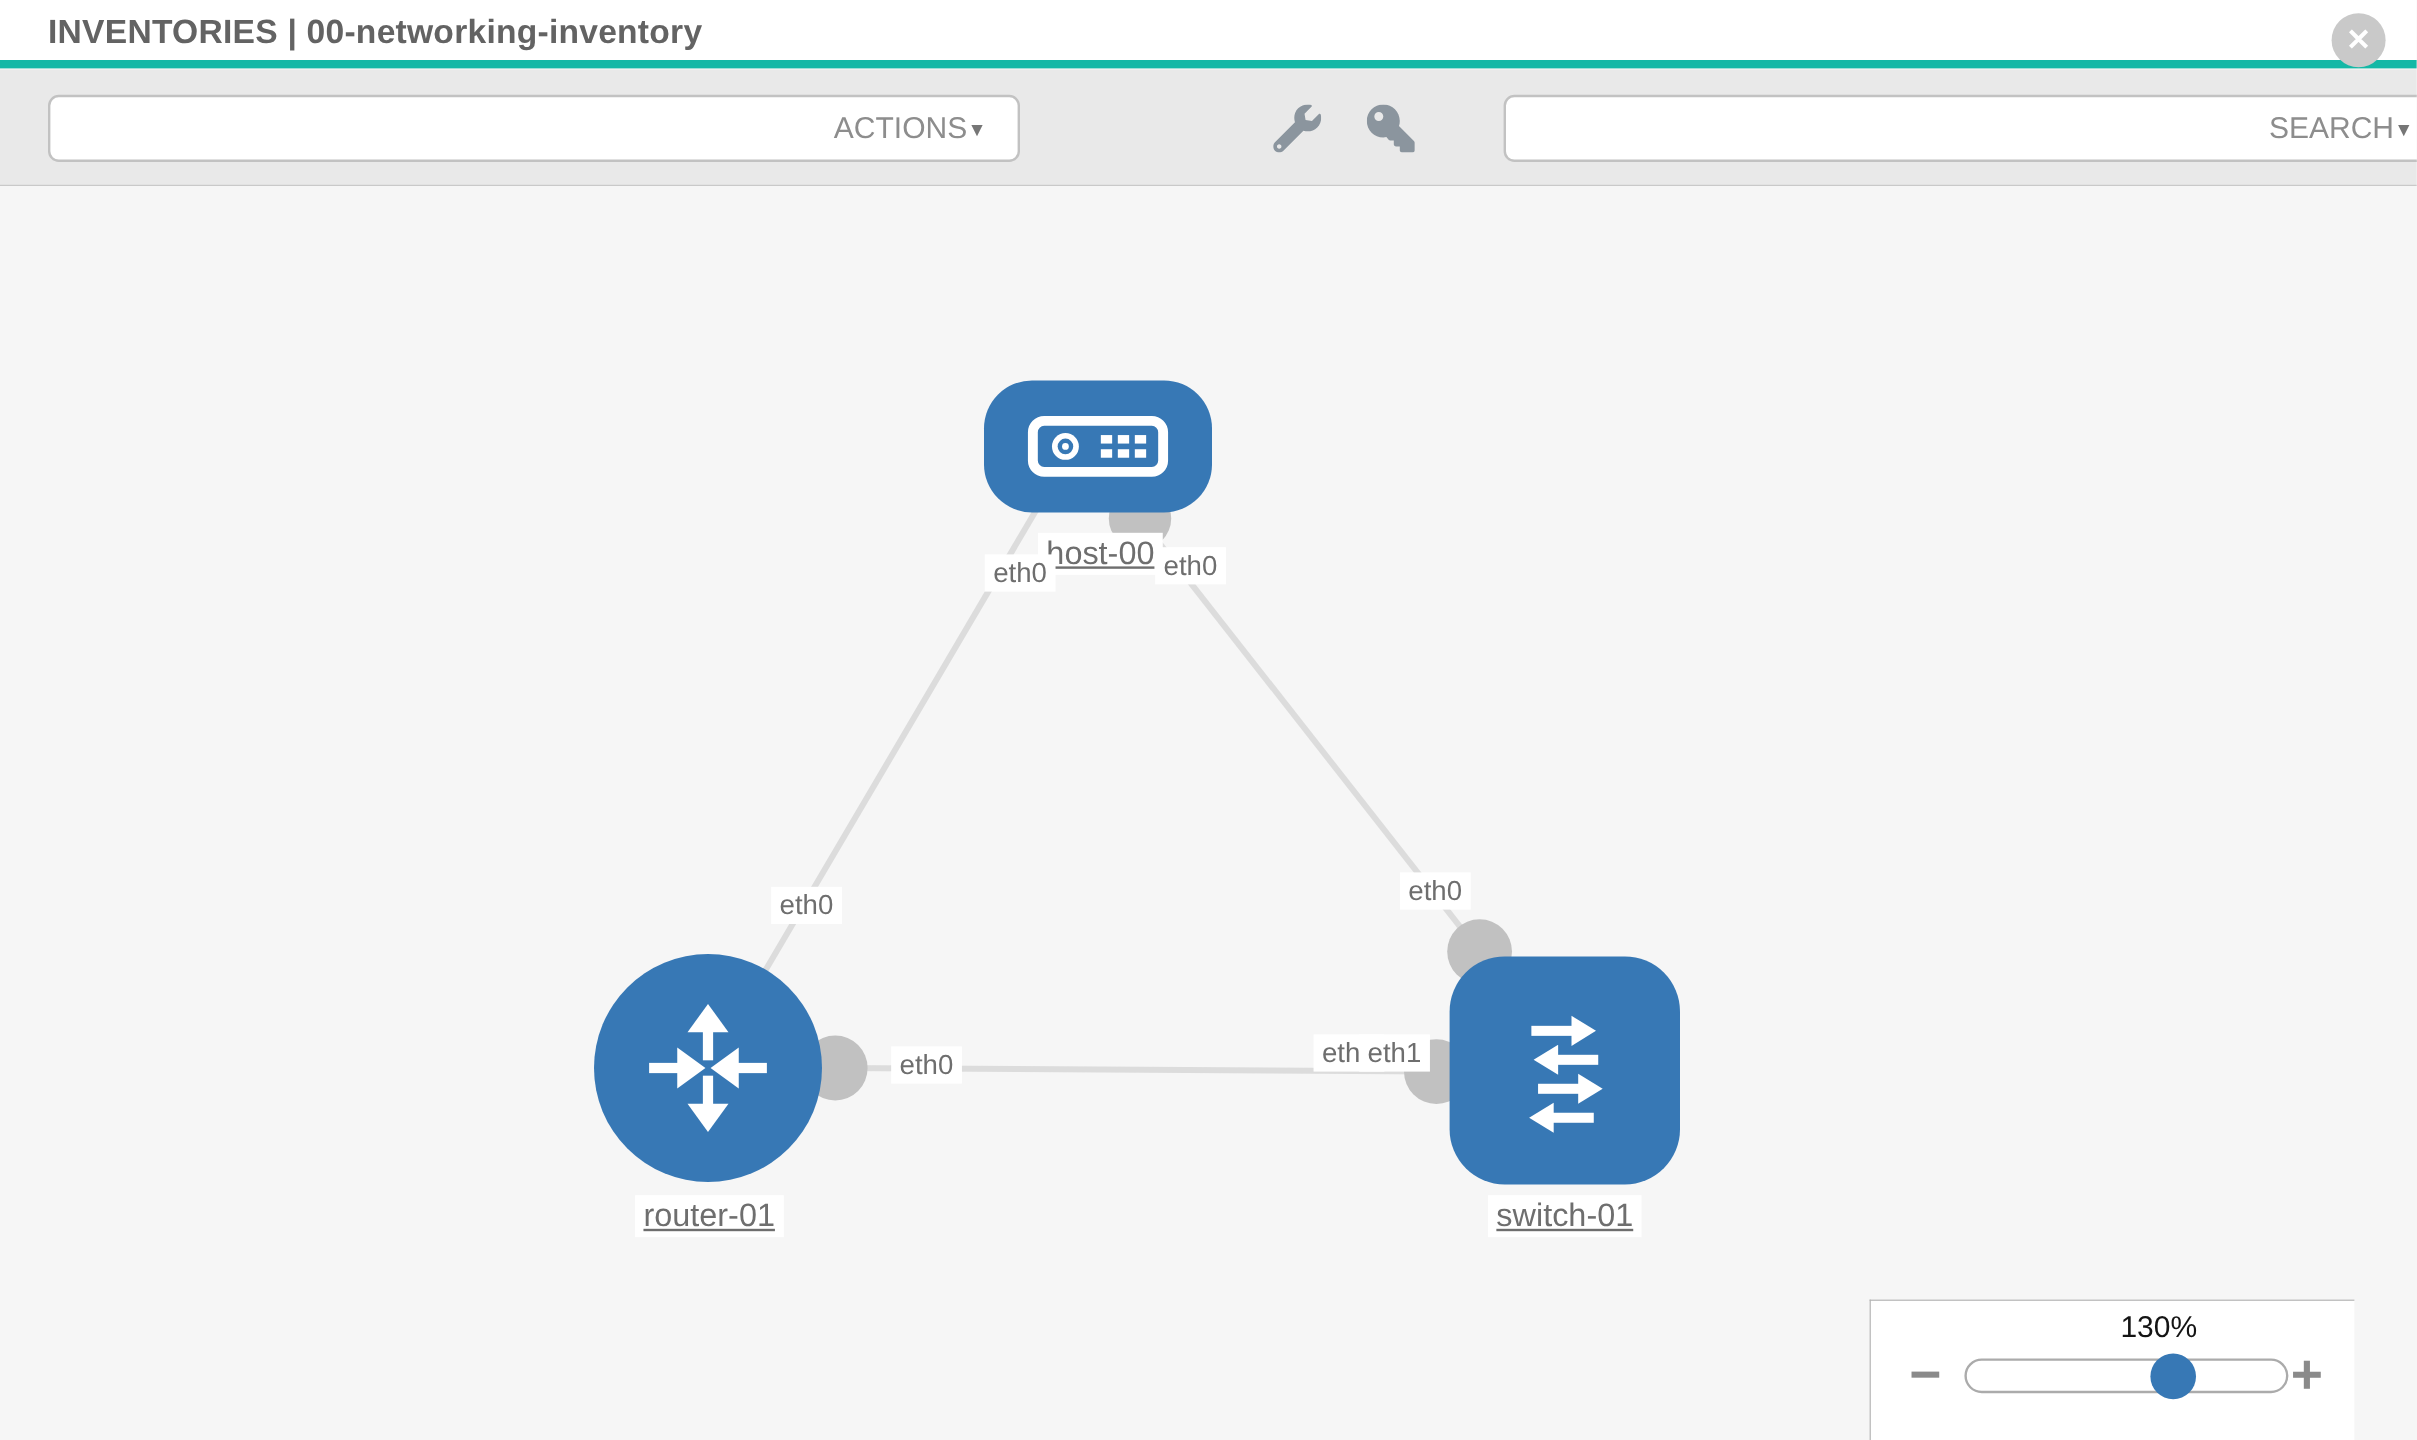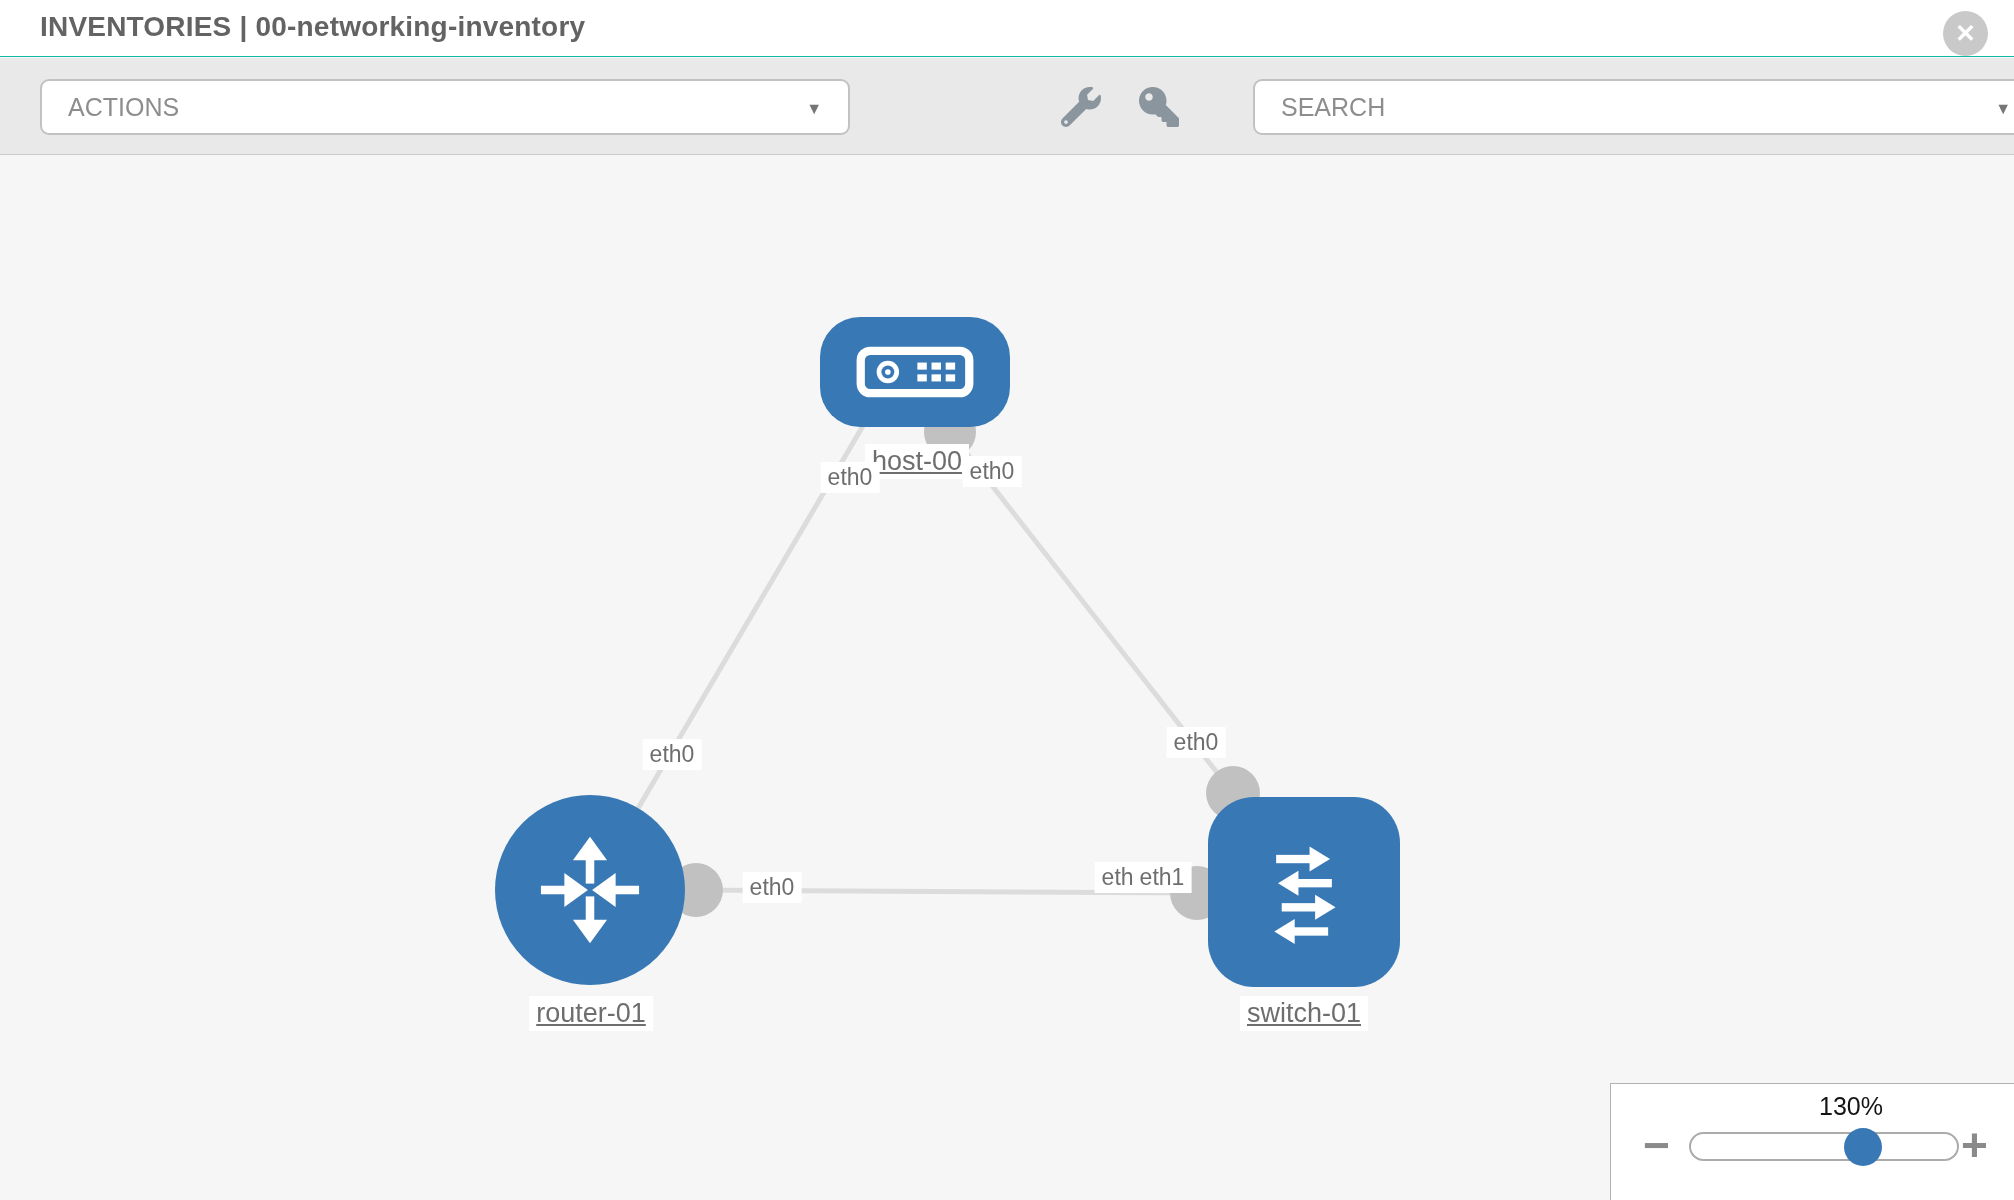--- a/index.html
+++ b/index.html
@@ -2,35 +2,35 @@
 <html><head>
 <meta charset="utf-8">
 <style>
   * { margin:0; padding:0; box-sizing:border-box; }
   html,body { width:2014px; height:1200px; overflow:hidden;
               font-family:"Liberation Sans", sans-serif; background:#f6f6f6; }
   .stage { position:relative; width:2014px; height:1200px; }
 
   
   .header { position:absolute; left:0; top:0; width:100%; height:57px;
-            background:#ffffff; border-bottom:1px solid #14b8a6; z-index:10; }
+            background:#ffffff; border-bottom:7px solid #14b8a6; z-index:10; }
   .page-title { position:absolute; left:40px; top:11px; font-size:28px;
                 font-weight:bold; color:#636363; letter-spacing:.2px; }
   .close-btn { position:absolute; right:26px; top:11px; width:45px; height:45px;
                border-radius:50%; background:#c9c9c9; color:#ffffff;
                display:flex; align-items:center; justify-content:center;
                font-size:25px; font-weight:bold; cursor:pointer; }
 
   
   .toolbar { position:absolute; left:0; top:58px; width:100%; height:97px;
              background:#e9e9e9; border-bottom:1px solid #c9c9c9; z-index:10; }
   .select-box { position:absolute; top:21px; height:56px; background:#ffffff;
                 border:2px solid #c2c2c2; border-radius:9px; display:flex;
-                align-items:center; padding:0 26px; font-size:25px; color:#8d8d8d;
-                cursor:pointer; }
+                align-items:center; padding:0 42px; font-size:25px; color:#8d8d8d;
+                cursor:pointer;justify-content:flex-end; }
   .select-actions { left:40px; width:810px; }
   .select-search { left:1205px; width:786px;margin-left:48px; }
   .caret { position:absolute; right:26px; top:19px; font-size:16px; color:#767676; }
   .tool-icon { position:absolute; top:26px; width:46px; height:46px;
                display:flex; align-items:center; justify-content:center; cursor:pointer; }
   .tool-icon svg { width:40px; height:40px; }
   .icon-wrench { left:1058px; }
   .icon-key { left:1136px; }
 
   
@@ -56,21 +56,21 @@
   .lbl-switch { left:1304px; top:840px; }
   .if-host-left    { left:850px;  top:306px; }
   .if-host-right   { left:992px;  top:300px; }
   .if-link-rh      { left:672px;  top:583px; }
   .if-link-hs      { left:1196px; top:571px; }
   .if-router-right { left:772px;  top:716px; }
   .if-switch-under { left:1124px; top:706px; z-index:3; }
   .if-switch-top   { left:1162px; top:706px; z-index:4;text-align:center; }
 
   
-  .zoom-panel { position:absolute; left:1610px; top:1083px; width:404px; height:117px;
+  .zoom-panel { position:absolute; left:1558px; top:1083px; width:404px; height:117px;
                 background:#ffffff; border-top:1px solid #b3b3b3;
                 border-left:1px solid #b3b3b3; z-index:6; }
   .zoom-level { position:absolute; left:170px; top:8px; width:140px;
                 text-align:center; font-size:25px; color:#141414; }
   .zoom-minus, .zoom-plus { position:absolute; top:36px; font-size:46px; font-weight:bold;
                 color:#8a8a8a; cursor:pointer; line-height:50px; }
   .zoom-minus { left:32px; }
   .zoom-plus  { left:350px; }
   .zoom-track { position:absolute; left:78px; top:48px; width:270px; height:29px;
                 border:2px solid #ababab; border-radius:15px; background:#ffffff;

